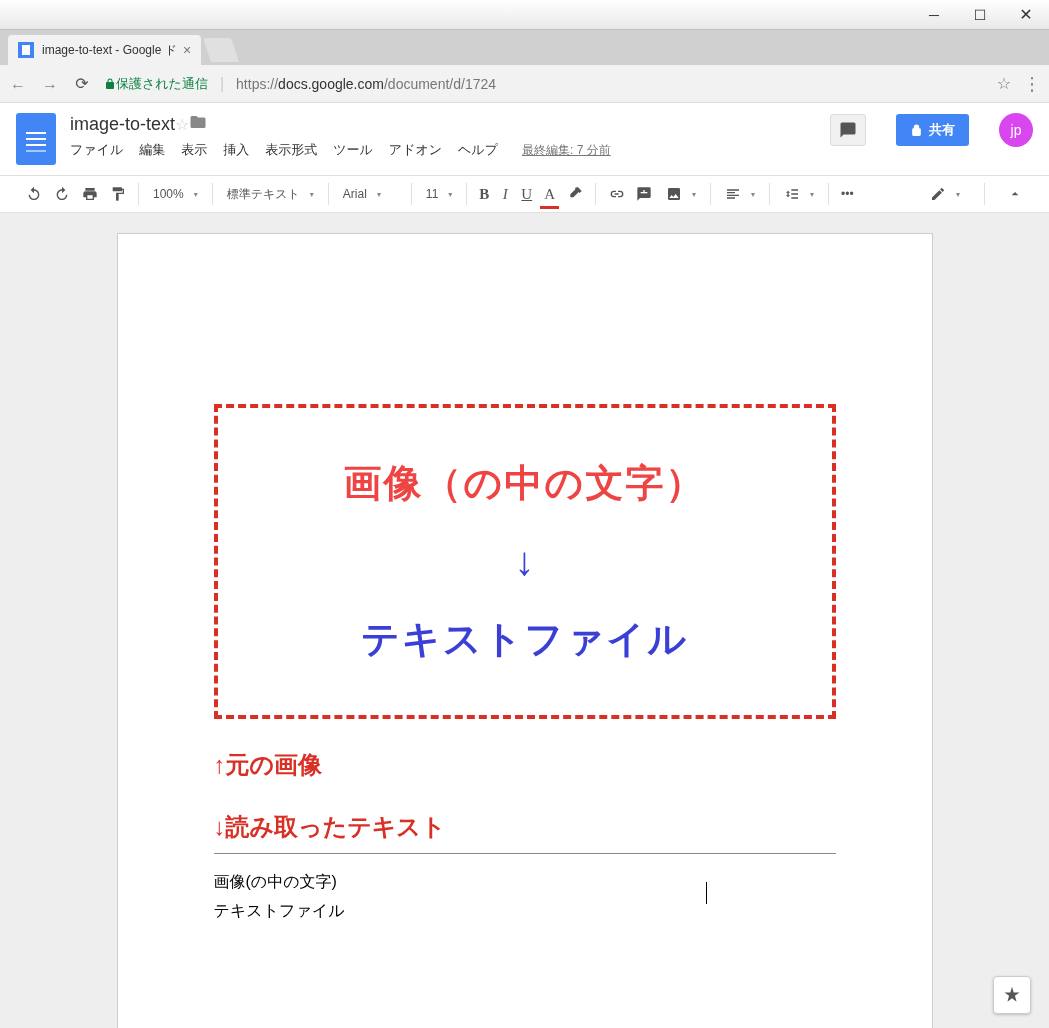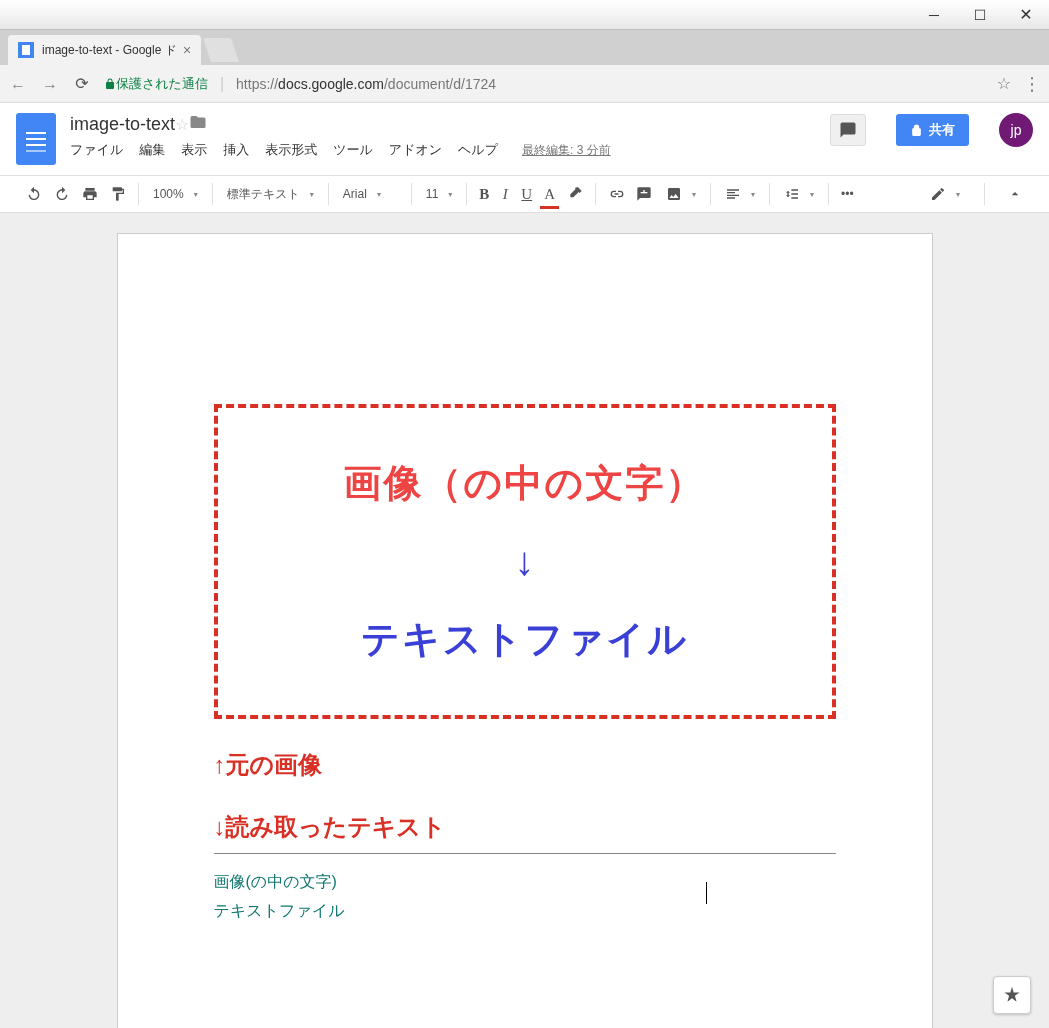--- a/index.html
+++ b/index.html
@@ -38,21 +38,21 @@
 .docs-title-row { display: flex; align-items: center; }
 .docs-title { font-size: 18px; color: #333; }
 .docs-star { color: #ccc; font-size: 16px; }
 .docs-folder { color: #888; font-size: 16px; }
 .docs-menus { display: flex; gap: 16px; margin-top: 6px; font-size: 13px; color: #333; align-items: baseline;}
 .docs-menus span { cursor: default; }
 .docs-last-edit { color: #777; text-decoration: underline; margin-left: 8px; font-size: 12px;}
 .docs-header-right { margin-left: auto; display: flex; align-items: center; gap: 30px; }
 .comment-btn { width: 36px; height: 32px; background:#f0f0f0; border-radius:3px; border:1px solid #ddd; display:flex; align-items:center; justify-content:center; color:#555;}
 .share-btn { background: #4285f4; color: #fff; padding: 7px 14px; border-radius: 3px; font-size: 13px; font-weight: bold; display:flex; align-items:center; gap:6px;}
-.avatar { width: 34px; height: 34px; border-radius: 50%; background: #701a75; color: #fff; display: flex; align-items: center; justify-content: center; font-size: 14px; }
+.avatar { width: 34px; height: 34px; border-radius: 50%; background: #d946ef; color: #fff; display: flex; align-items: center; justify-content: center; font-size: 14px; }
 
 
 .toolbar { height: 38px; border-top: 1px solid #e0e0e0; border-bottom: 1px solid #e0e0e0; margin-top: 10px; display: flex; align-items: center; padding: 0 20px; gap: 0; font-size: 12px; color: #555;}
 .toolbar .tb { padding: 4px 6px; display:flex; align-items:center; gap:4px; min-width: 20px; justify-content:center;}
 .toolbar .sep { width: 1px; height: 22px; background: #e0e0e0; margin: 0 6px; }
 .toolbar .dd { min-width: auto; padding: 4px 8px;}
 .toolbar .dd::after { content: "▾"; font-size: 8px; color:#888; margin-left: 6px;}
 .toolbar .wide { min-width: 80px; justify-content:flex-start;}
 .toolbar .bold { font-weight: bold; font-family: "Times New Roman", serif; font-size: 15px;}
 .toolbar .italic { font-style: italic; font-family: "Times New Roman", serif; font-size: 15px;}
@@ -65,21 +65,21 @@
 
 .canvas-area { background: #eeeeee; height: calc(1028px - 30px - 35px - 38px - 72px - 38px); overflow: auto; display: flex; justify-content: center; padding-top: 20px; position:relative;}
 .page { width: 816px; background: #fff; border: 1px solid #ccc; min-height: 1050px; padding: 90px 96px; position:relative;}
 .image-box { border: 4px dashed #d93025; padding: 50px 20px; text-align: center; margin: 80px 0 30px 0;}
 .image-box .line1 { color: #ef4444; font-size: 38px; font-weight: bold; letter-spacing: 2px;}
 .image-box .arrow { color: #3a3fd6; font-size: 40px; margin: 30px 0;}
 .image-box .line2 { color: #3a3fd6; font-size: 38px; font-weight: bold; letter-spacing: 2px;}
 .caption1 { color: #d93025; font-size: 24px; font-weight: bold; margin: 16px 0 30px 0;}
 .caption2 { color: #d93025; font-size: 24px; font-weight: bold; margin: 10px 0 10px 0;}
 .hr { border: none; border-bottom: 1px solid #888; margin: 6px 0 14px 0;}
-.result-text { color: #0f766e; font-size: 16px; line-height: 1.8;}
+.result-text { color: #000000; font-size: 16px; line-height: 1.8;}
 .cursor-caret { position:absolute; right: 225px; top: 648px; width:1px; height:22px; background:#000;}
 
 .explore-btn { position: fixed; bottom: 14px; right: 18px; width: 38px; height: 38px; background: #fff; border: 1px solid #ccc; border-radius: 4px; display:flex; align-items:center; justify-content:center; color:#555; box-shadow: 0 1px 3px rgba(0,0,0,0.2);}
 </style>
 </head>
 <body>
 
 <div class="titlebar">
   <div class="winbtn">─</div>
   <div class="winbtn">☐</div>
@@ -127,21 +127,21 @@
     </div>
     <div class="docs-menus">
       <span>ファイル</span>
       <span>編集</span>
       <span>表示</span>
       <span>挿入</span>
       <span>表示形式</span>
       <span>ツール</span>
       <span>アドオン</span>
       <span>ヘルプ</span>
-      <span class="docs-last-edit">最終編集: 3 分前</span>
+      <span class="docs-last-edit">最終編集: 7 分前</span>
     </div>
   </div>
   <div class="docs-header-right">
     <div class="comment-btn">
       <svg viewBox="0 0 24 24" width="18" height="18" fill="#555">
           <path d="M20 2H4a2 2 0 00-2 2v18l4-4h14a2 2 0 002-2V4a2 2 0 00-2-2z"></path>
         </svg>
     </div>
     <div class="share-btn">
       <svg viewBox="0 0 24 24" width="13" height="13" fill="#fff">

